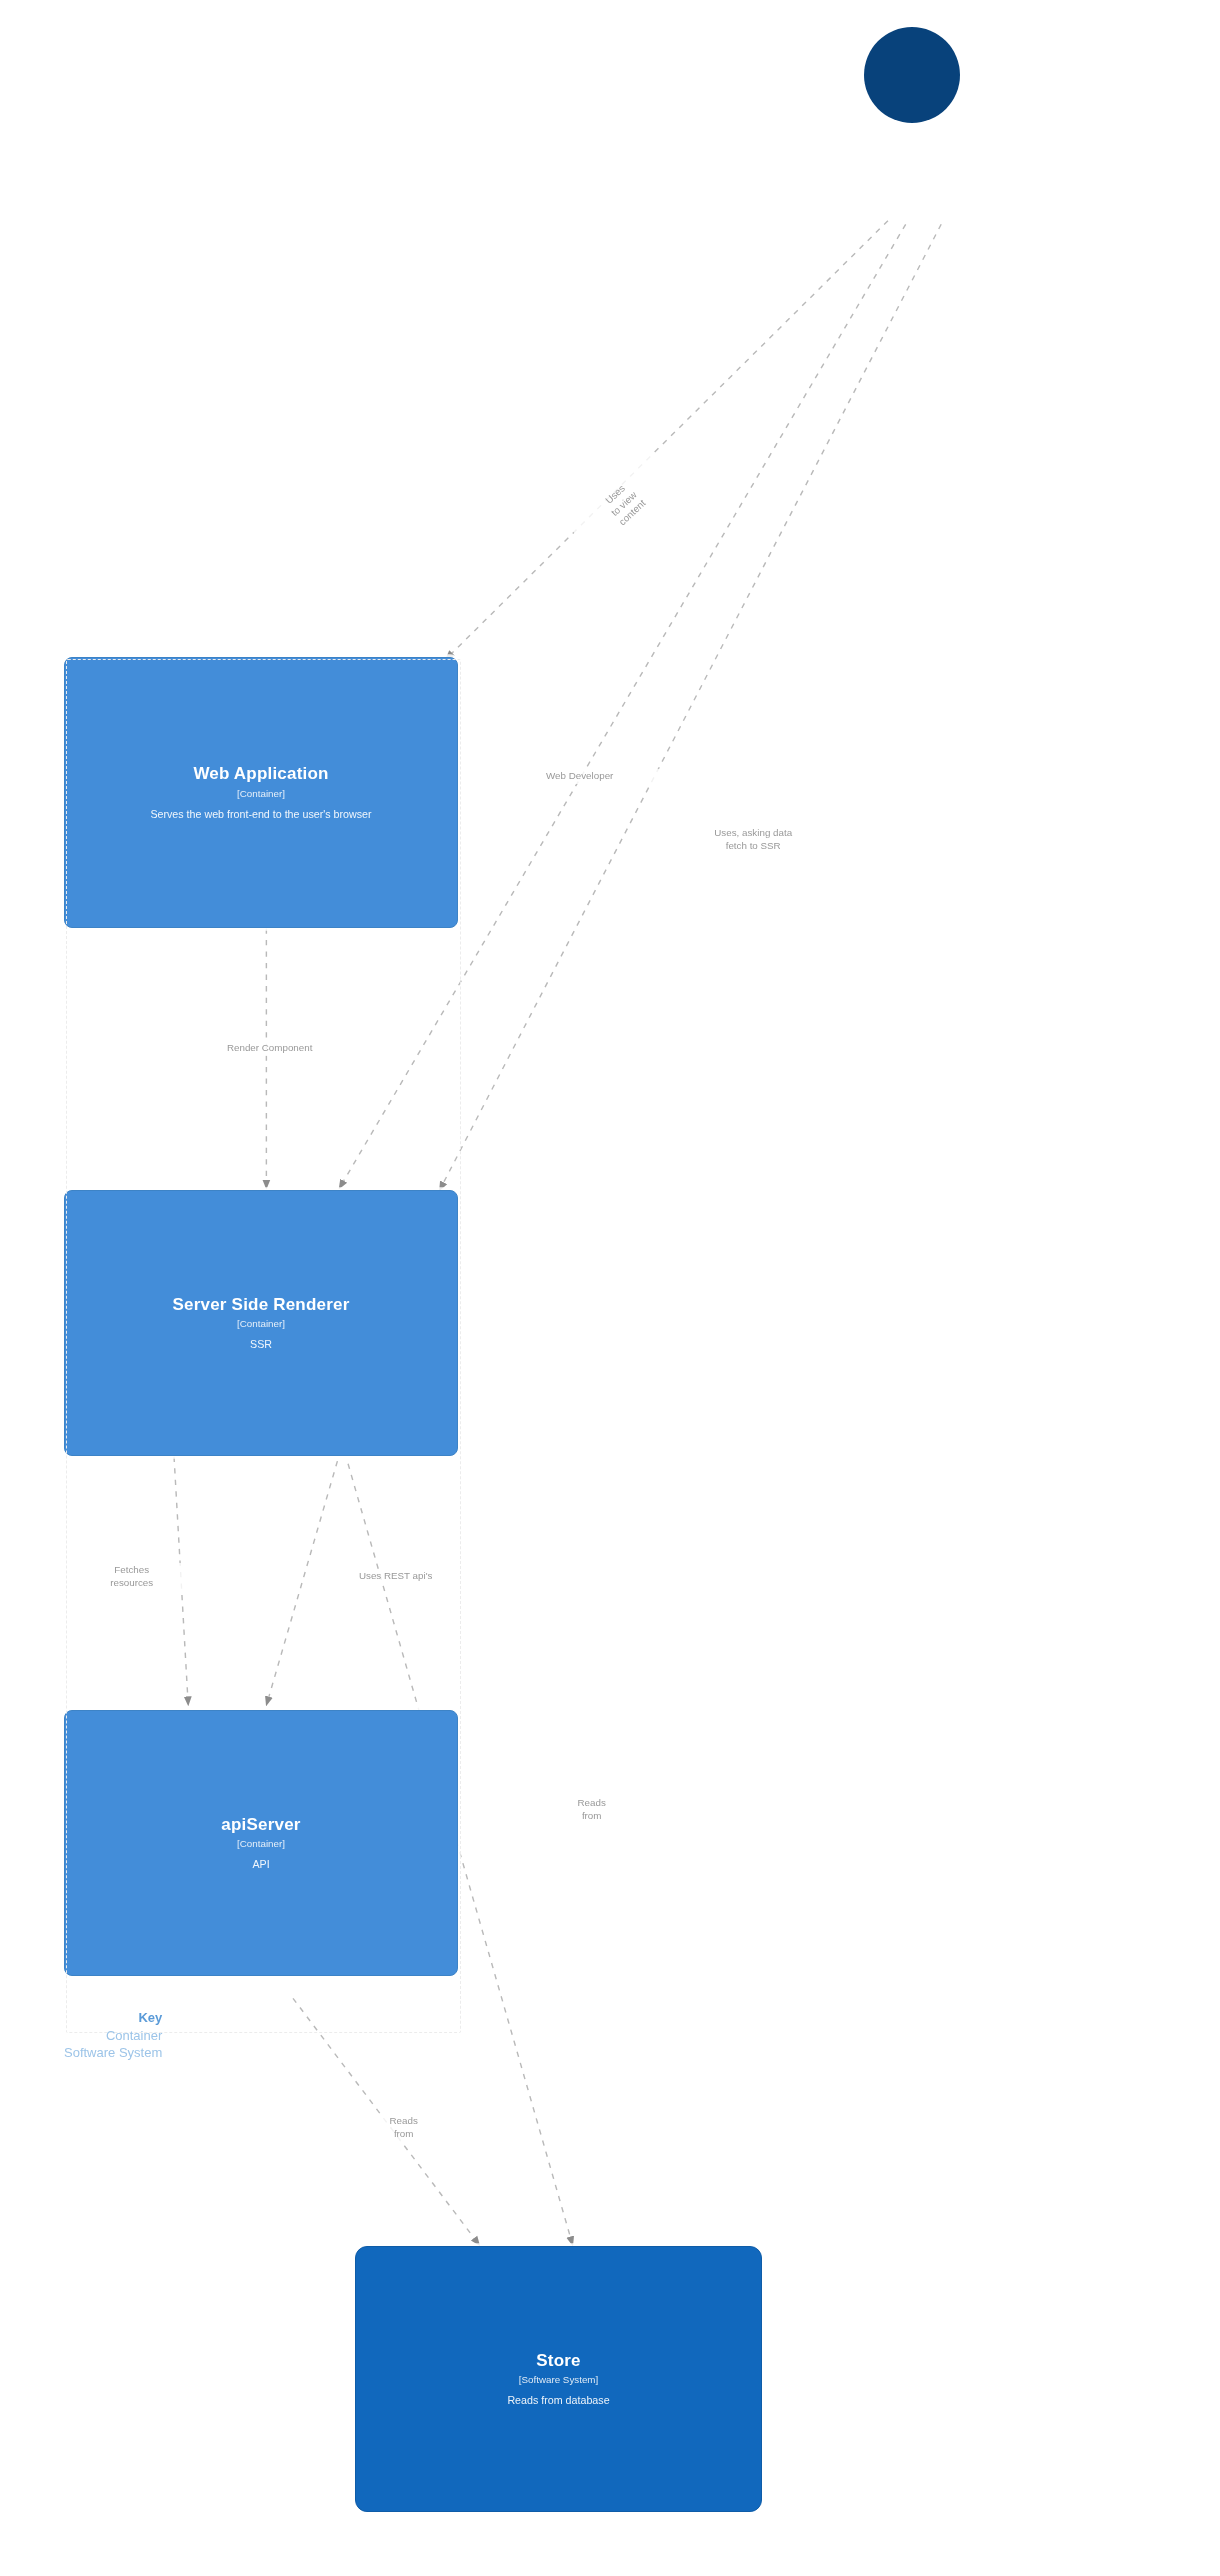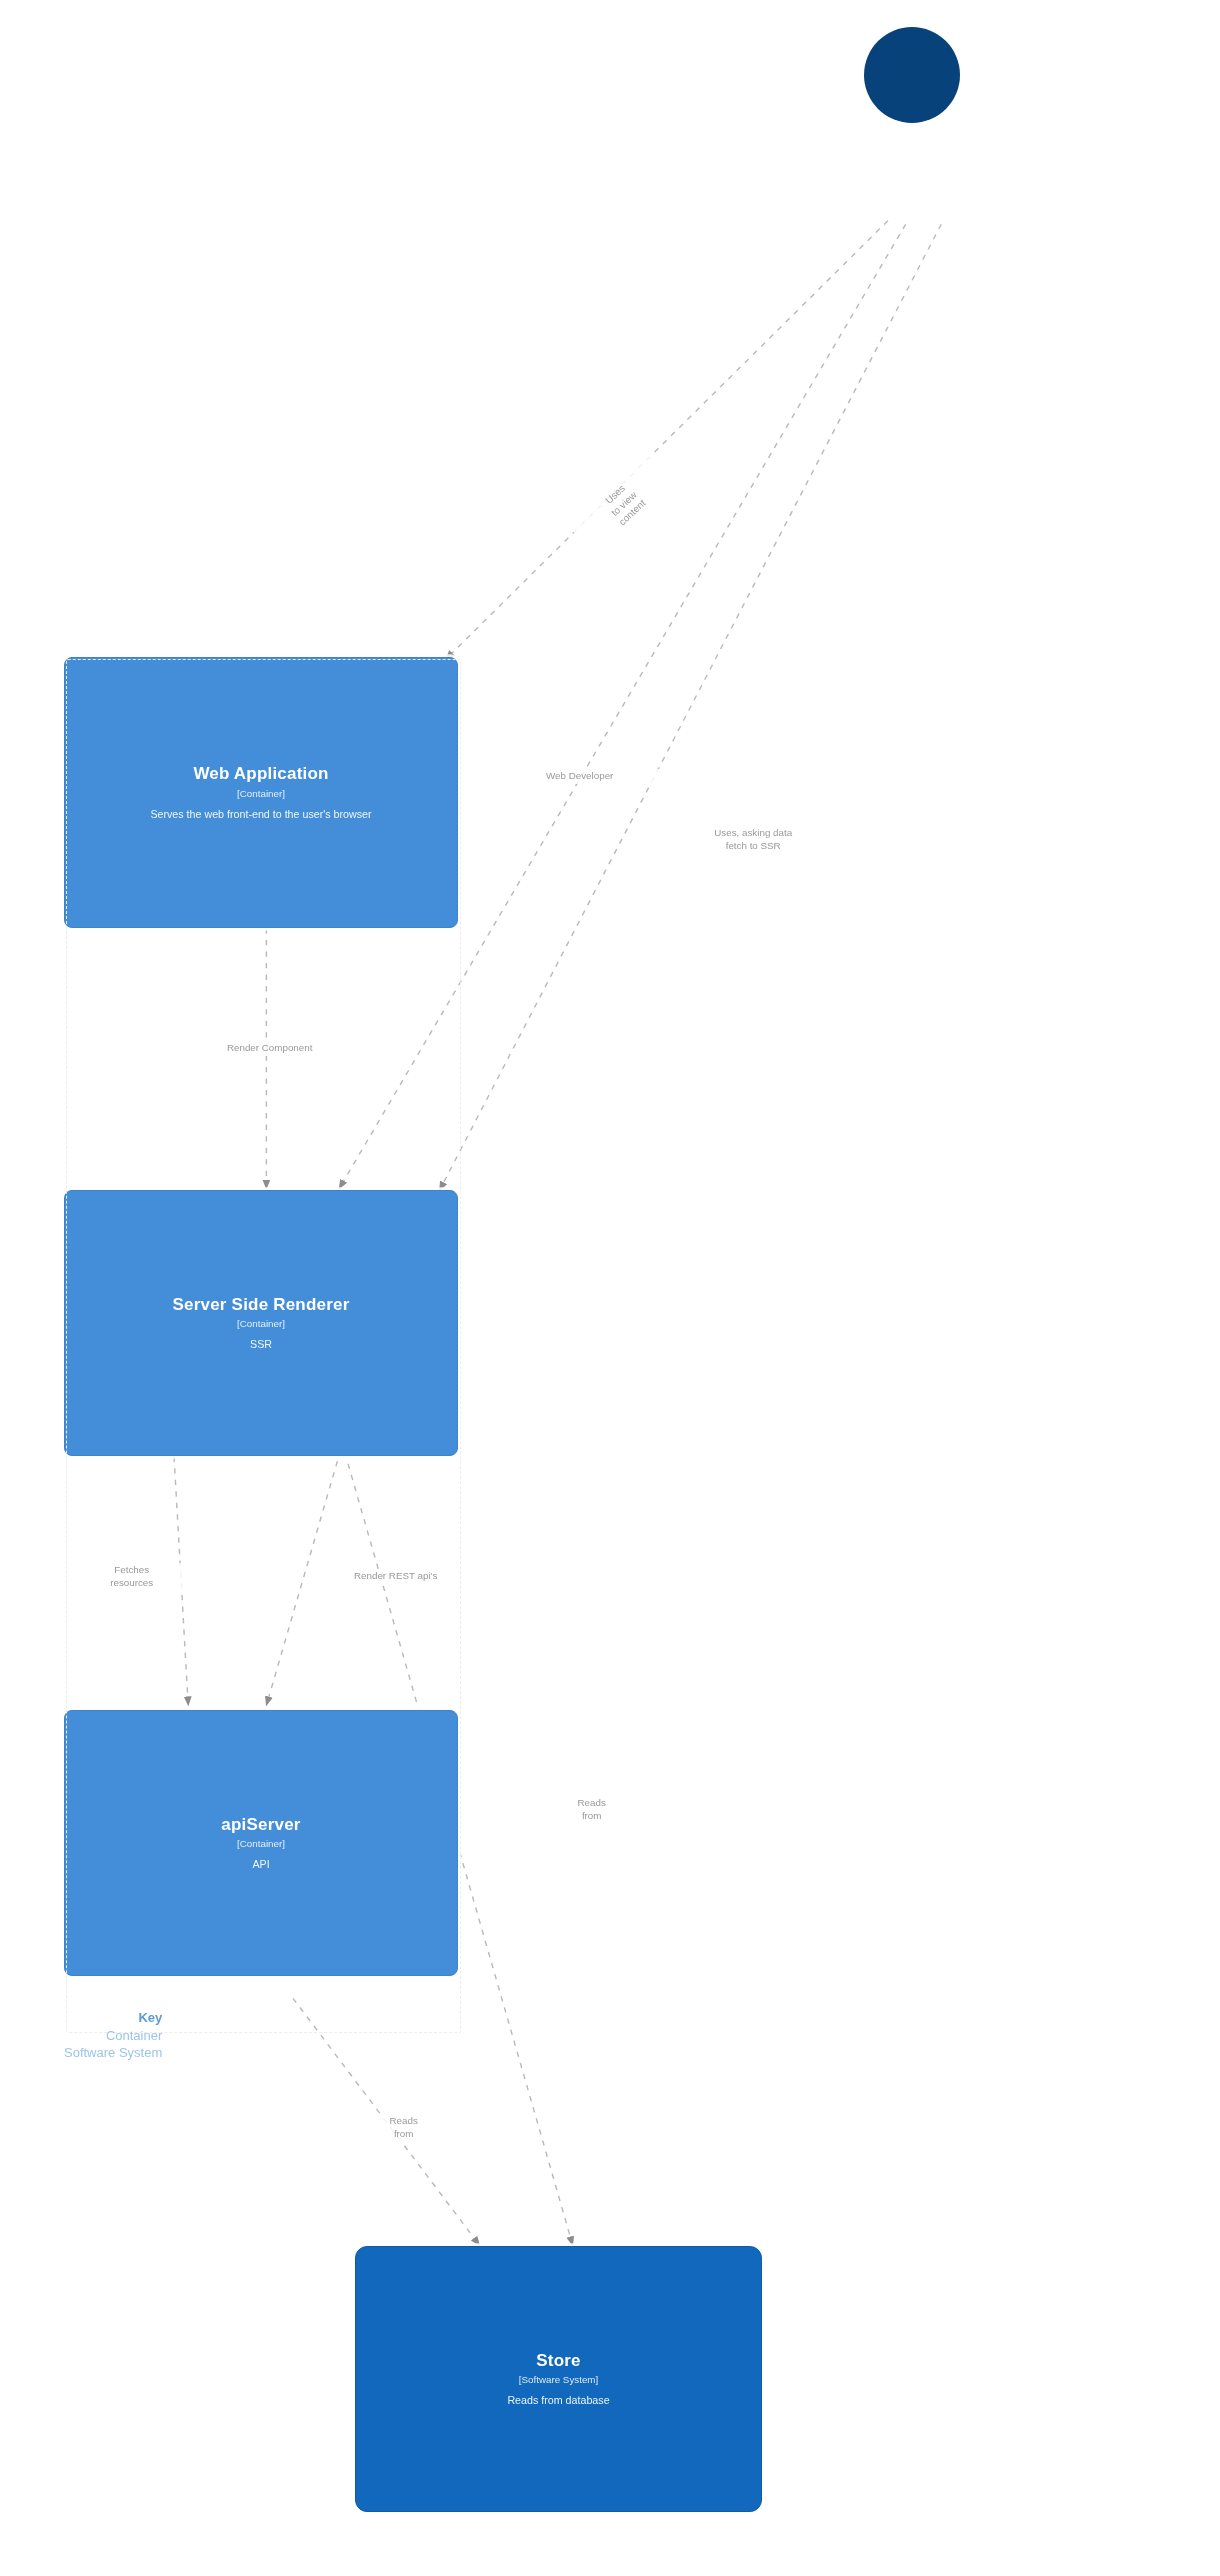--- a/index.html
+++ b/index.html
@@ -187,21 +187,21 @@
   <div class="edge-label" style="left:497px; top:769px; width:160px;">Web Developer</div>
 
   <div class="edge-label" style="left:666px; top:826px; width:169px;">Uses, asking data
 fetch to SSR</div>
 
   <div class="edge-label" style="left:165px; top:1041px; width:204px;">Render Component</div>
 
   <div class="edge-label" style="left:80px; top:1563px; width:98px;">Fetches
 resources</div>
 
-  <div class="edge-label" style="left:313px; top:1569px; width:160px;">Render REST api's</div>
+  <div class="edge-label" style="left:313px; top:1569px; width:160px;">Uses REST api's</div>
 
   <div class="edge-label" style="left:540px; top:1796px; width:98px;">Reads
 from</div>
 
   <div class="edge-label" style="left:352px; top:2114px; width:98px;">Reads
 from</div>
 
   <div class="person-node" style="left:810px; top:27px;">
     <div class="person-head"></div>
   </div>

